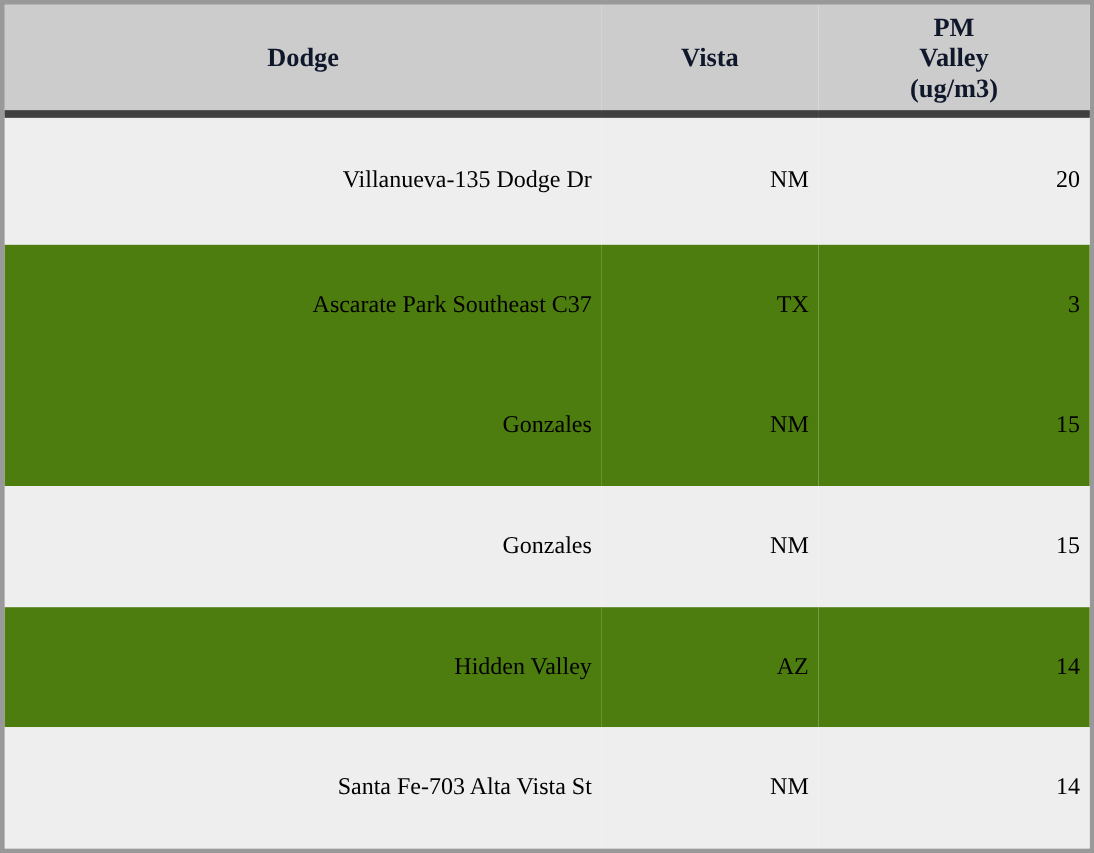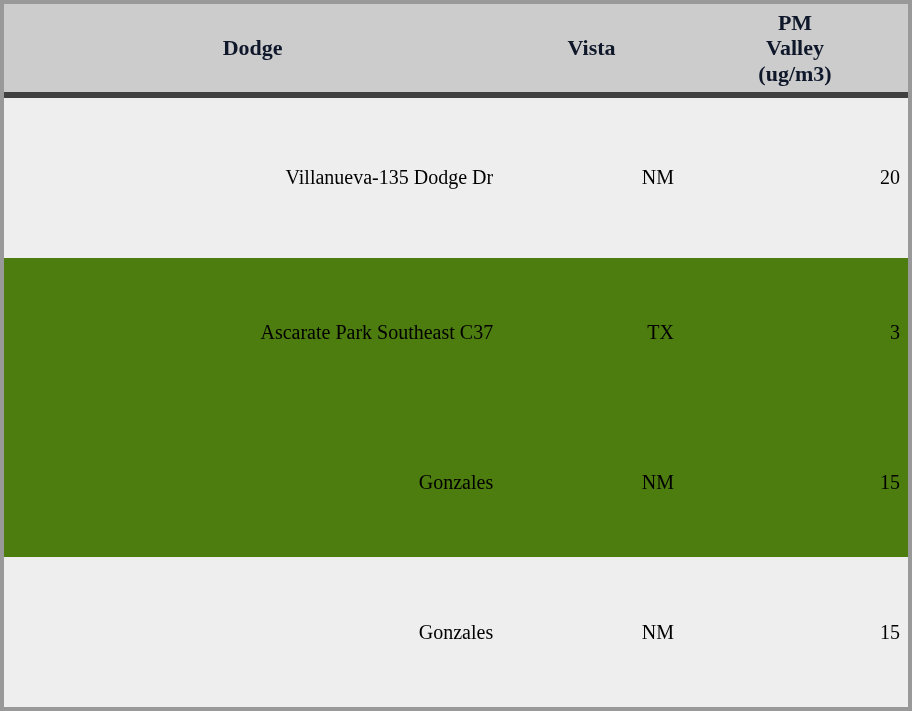--- a/index.html
+++ b/index.html
@@ -94,15 +94,25 @@
       <tr class="even-row">
         <td>Gonzales</td>
         <td>NM</td>
         <td>15</td>
       </tr>
       <tr class="odd-row">
         <td>Gonzales</td>
         <td>NM</td>
         <td>15</td>
       </tr>
+      <tr class="even-row">
+        <td>Hidden Valley</td>
+        <td>AZ</td>
+        <td>14</td>
+      </tr>
+      <tr class="odd-row">
+        <td>Santa Fe-703 Alta Vista St</td>
+        <td>NM</td>
+        <td>14</td>
+      </tr>
     </tbody>
   </table>
 </div>
 
 </body></html>

